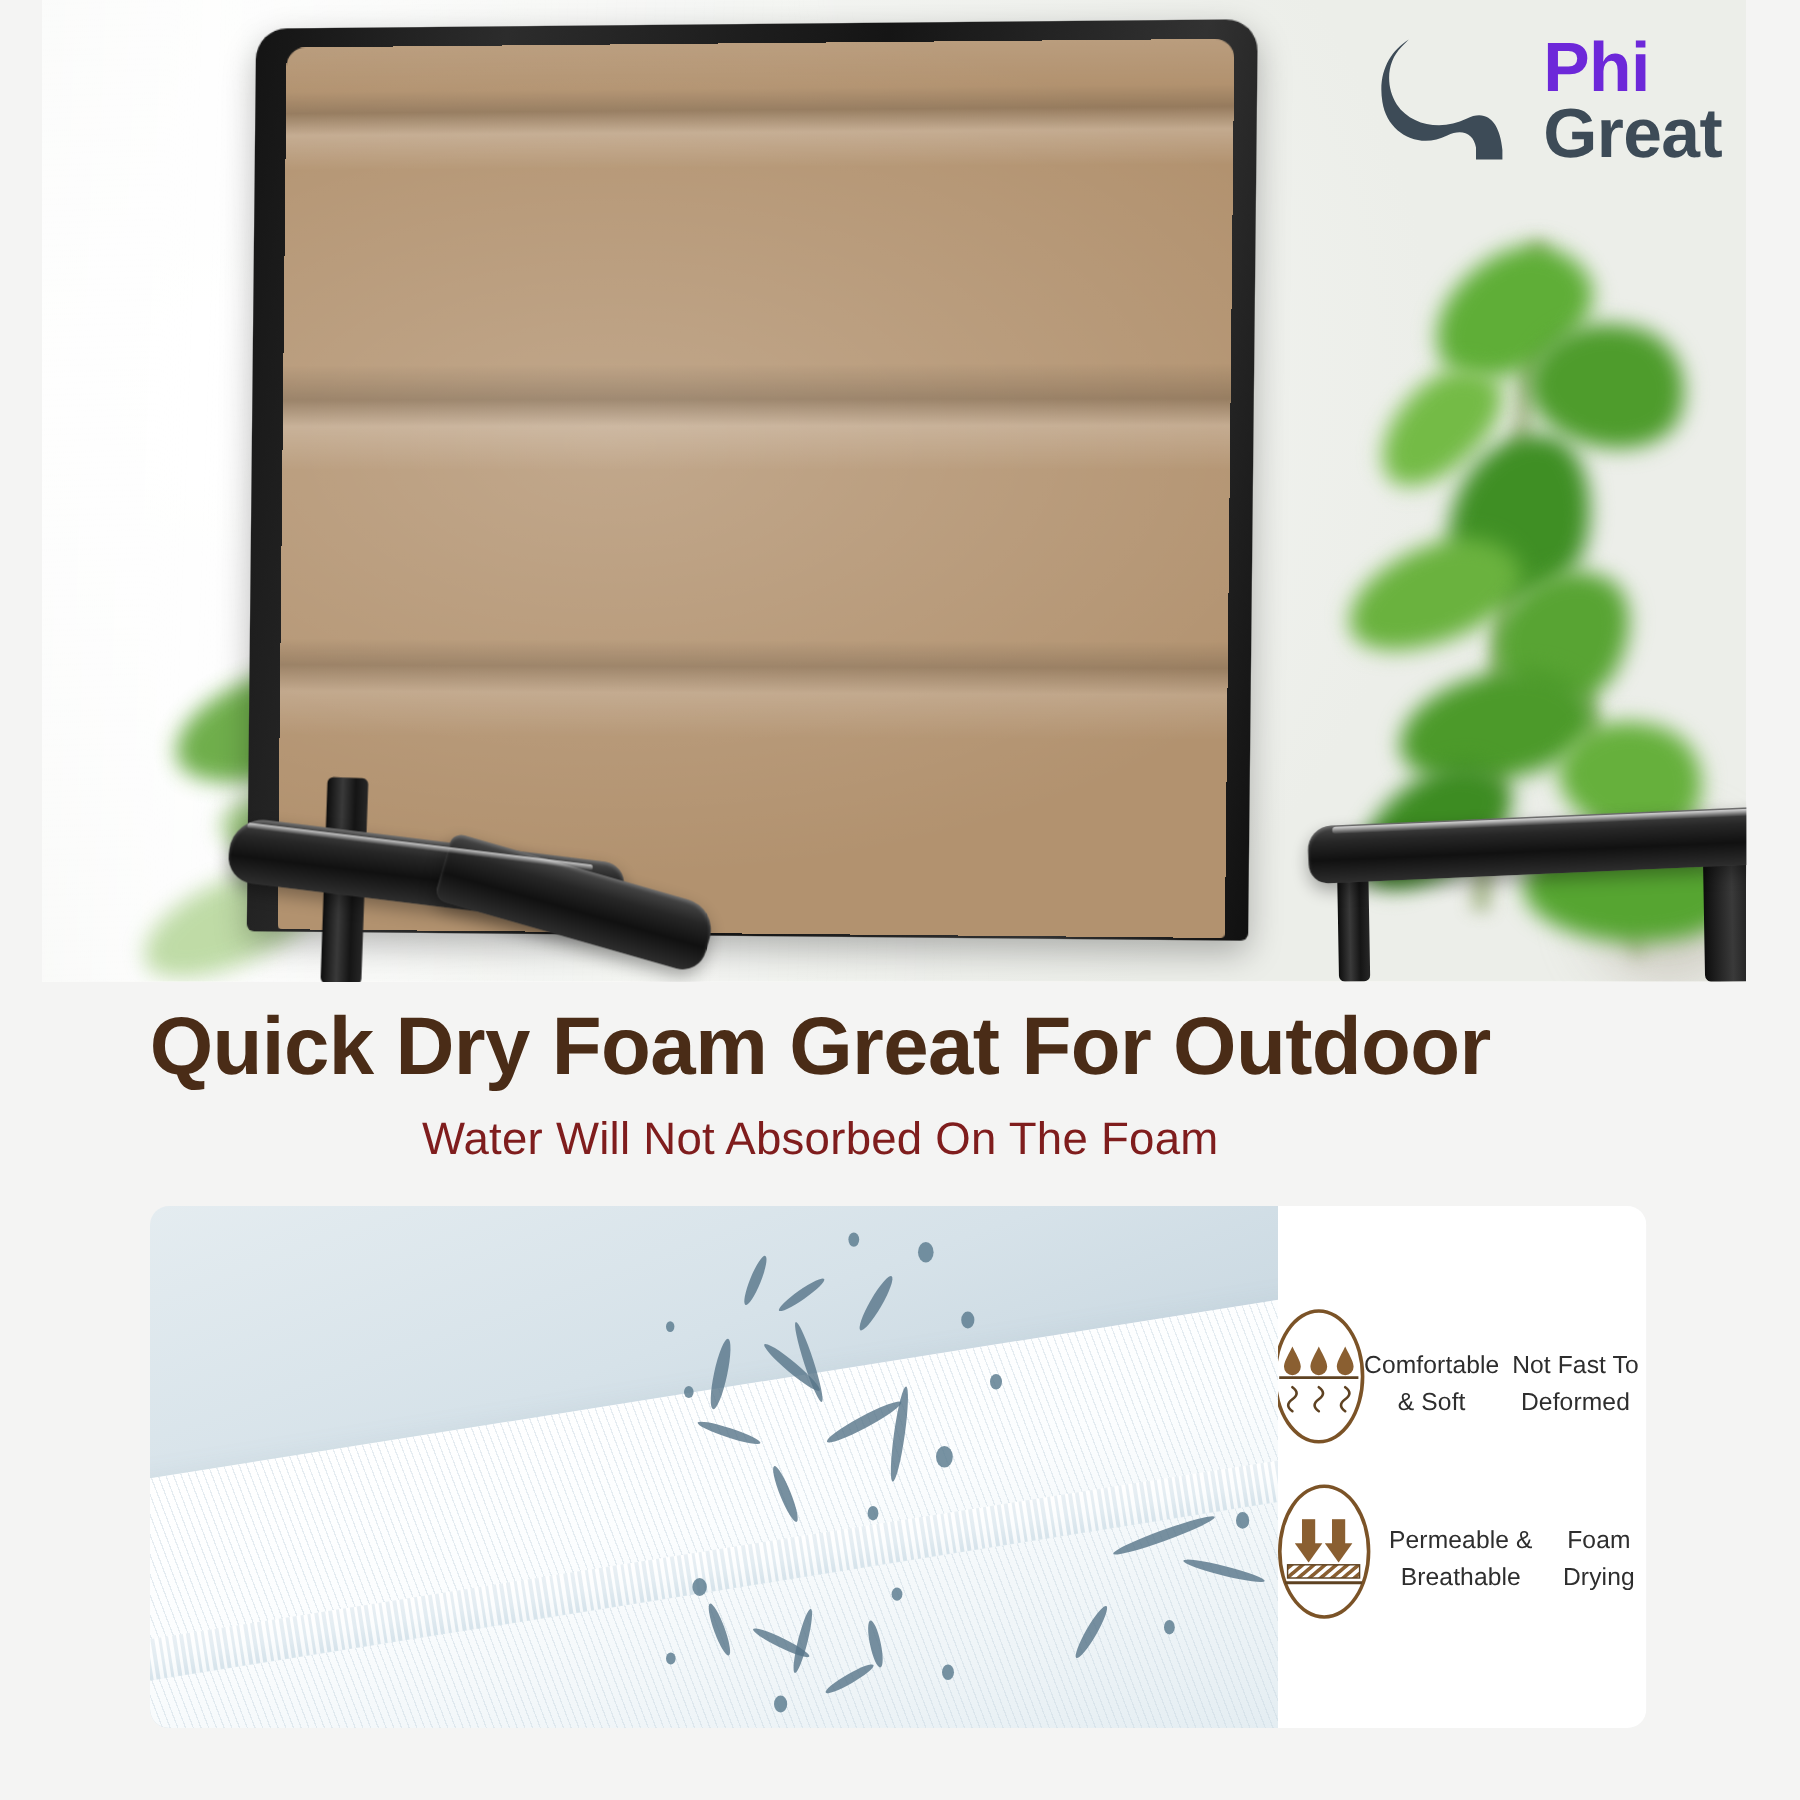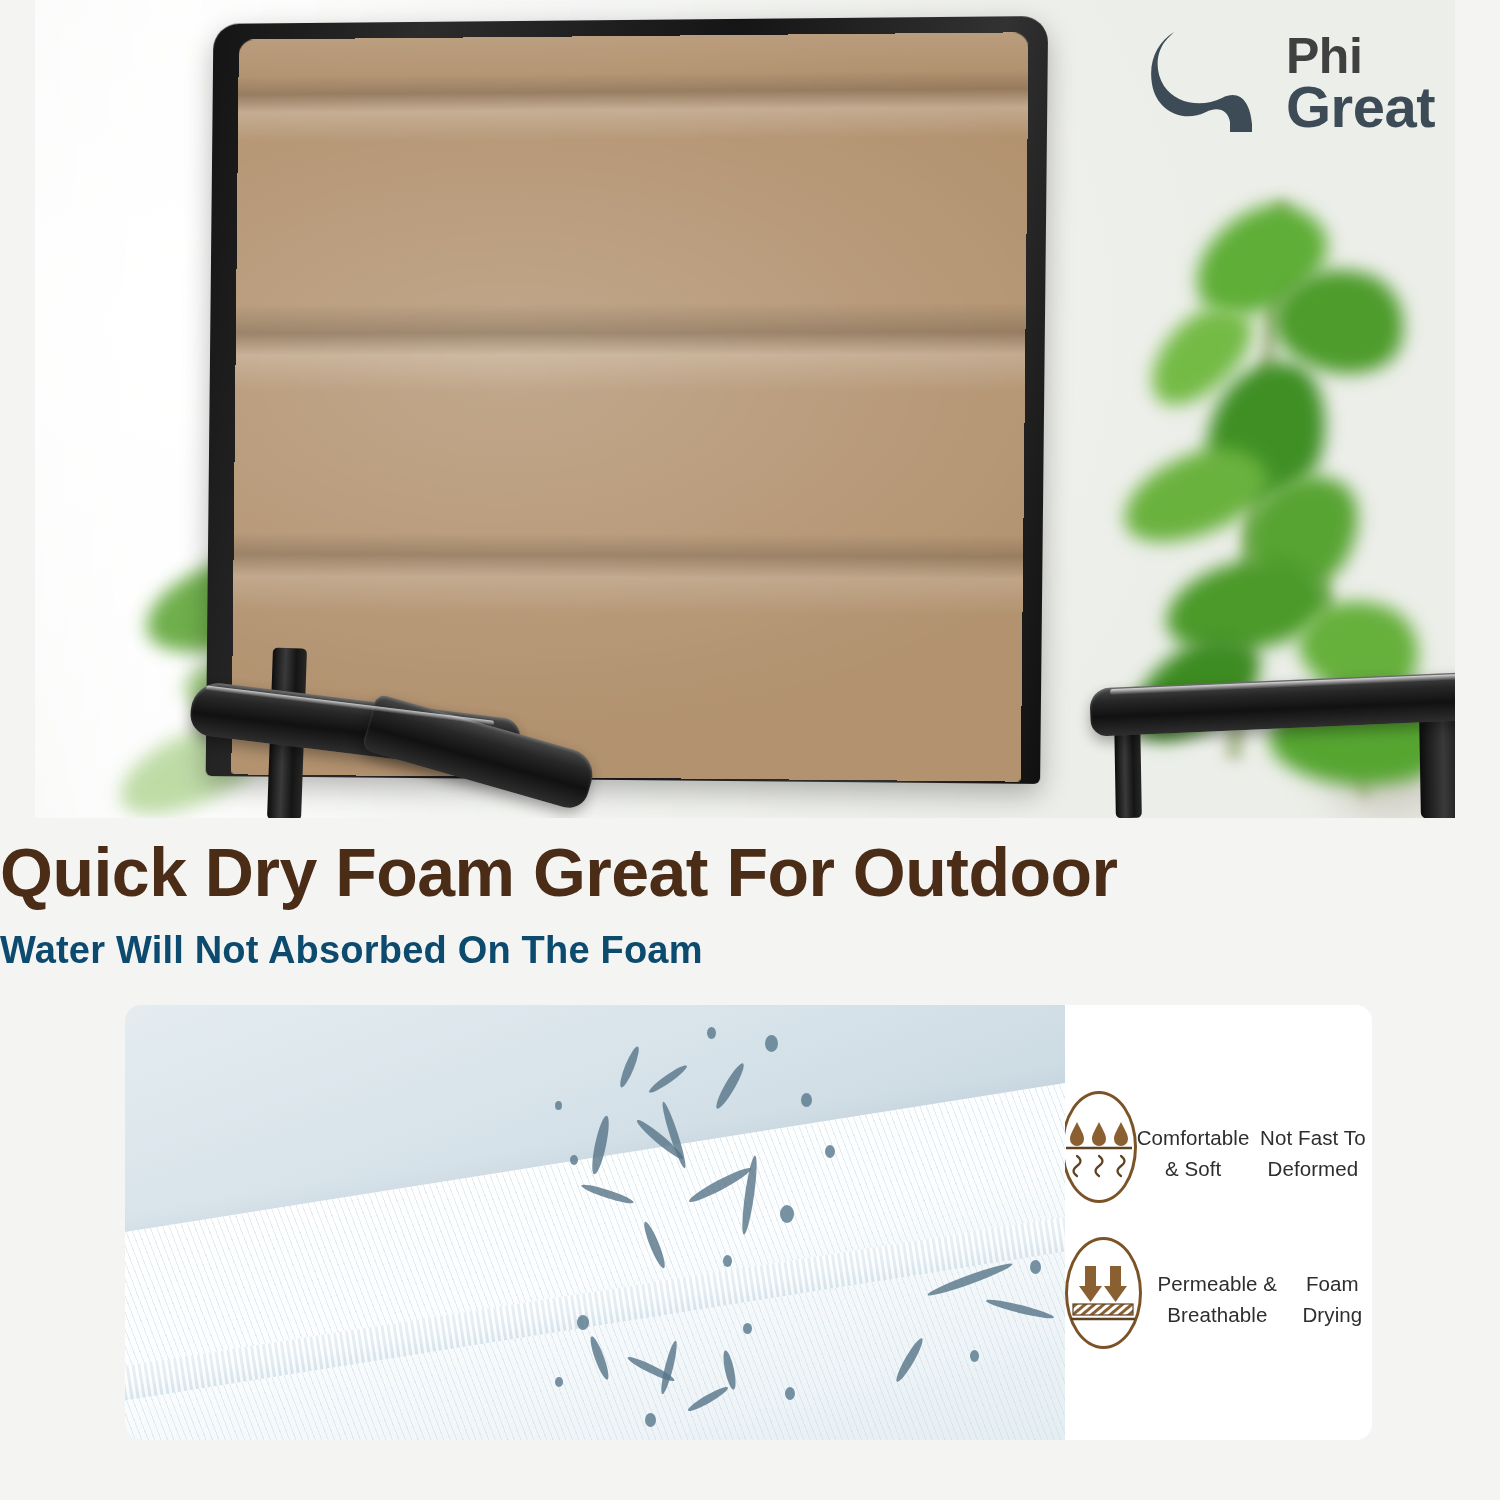--- a/index.html
+++ b/index.html
@@ -186,36 +186,36 @@
   }
   .arm-sheen.a1 { left: 1075px; top: 681px; width: 375px; height: 6px; transform: rotate(-2.5deg); }
   .arm-sheen.a2 { left: 170px; top: 703px; width: 290px; height: 5px; transform: rotate(7deg); }
 
   
   .headline-block {
     position: absolute;
     left: 0;
     top: 836px;
     width: 1367px;
-    text-align: left;
+    text-align: center;
   }
   .headline {
     font-size: 68px;
     font-weight: 700;
     letter-spacing: -0.5px;
     color: #4a2c17;
     line-height: 1.08;
     margin: 0;
     font-stretch: condensed;
   }
   .subheadline {
     margin: 20px 0 0 0;
     font-size: 38px;
-    font-weight: 700;
-    color: #0c4a6e;
+    font-weight: 400;
+    color: #7f1d1d;
     letter-spacing: 0.2px;
   }
 
   
   .bottom-row {
     position: absolute;
     left: 125px;
     top: 1005px;
     width: 1247px;
     height: 435px;
@@ -357,21 +357,21 @@
   </div>
 </div>
 
 <div style="position:absolute;left:1150px;top:30px;display:flex;align-items:center;gap:18px;">
   <svg width="118" height="108" viewBox="0 0 118 108">
     <path d="M18 8 C 6 20, 4 40, 14 56 C 26 74, 52 78, 72 68 C 90 59, 100 72, 102 94
              L 102 102 L 80 102 L 80 92 C 78 80, 68 76, 56 82 C 32 94, 6 80, 2 54
              C -2 30, 8 12, 24 2 Z" fill="#3d4b57"></path>
   </svg>
   <div style="display:flex;flex-direction:column;line-height:0.94;">
-    <span style="font-size:50px;font-weight:700;color:#404040;letter-spacing:-0.5px;">Phi</span>
+    <span style="font-size:58px;font-weight:700;color:#6d28d9;letter-spacing:-0.5px;">Phi</span>
     <span style="font-size:58px;font-weight:700;color:#3d4b57;letter-spacing:-0.5px;">Great</span>
   </div>
 </div>
 
 <div class="headline-block">
   <h1 class="headline">Quick Dry Foam Great For Outdoor</h1>
   <p class="subheadline">Water Will Not Absorbed On The Foam</p>
 </div>
 
 <div class="bottom-row">

